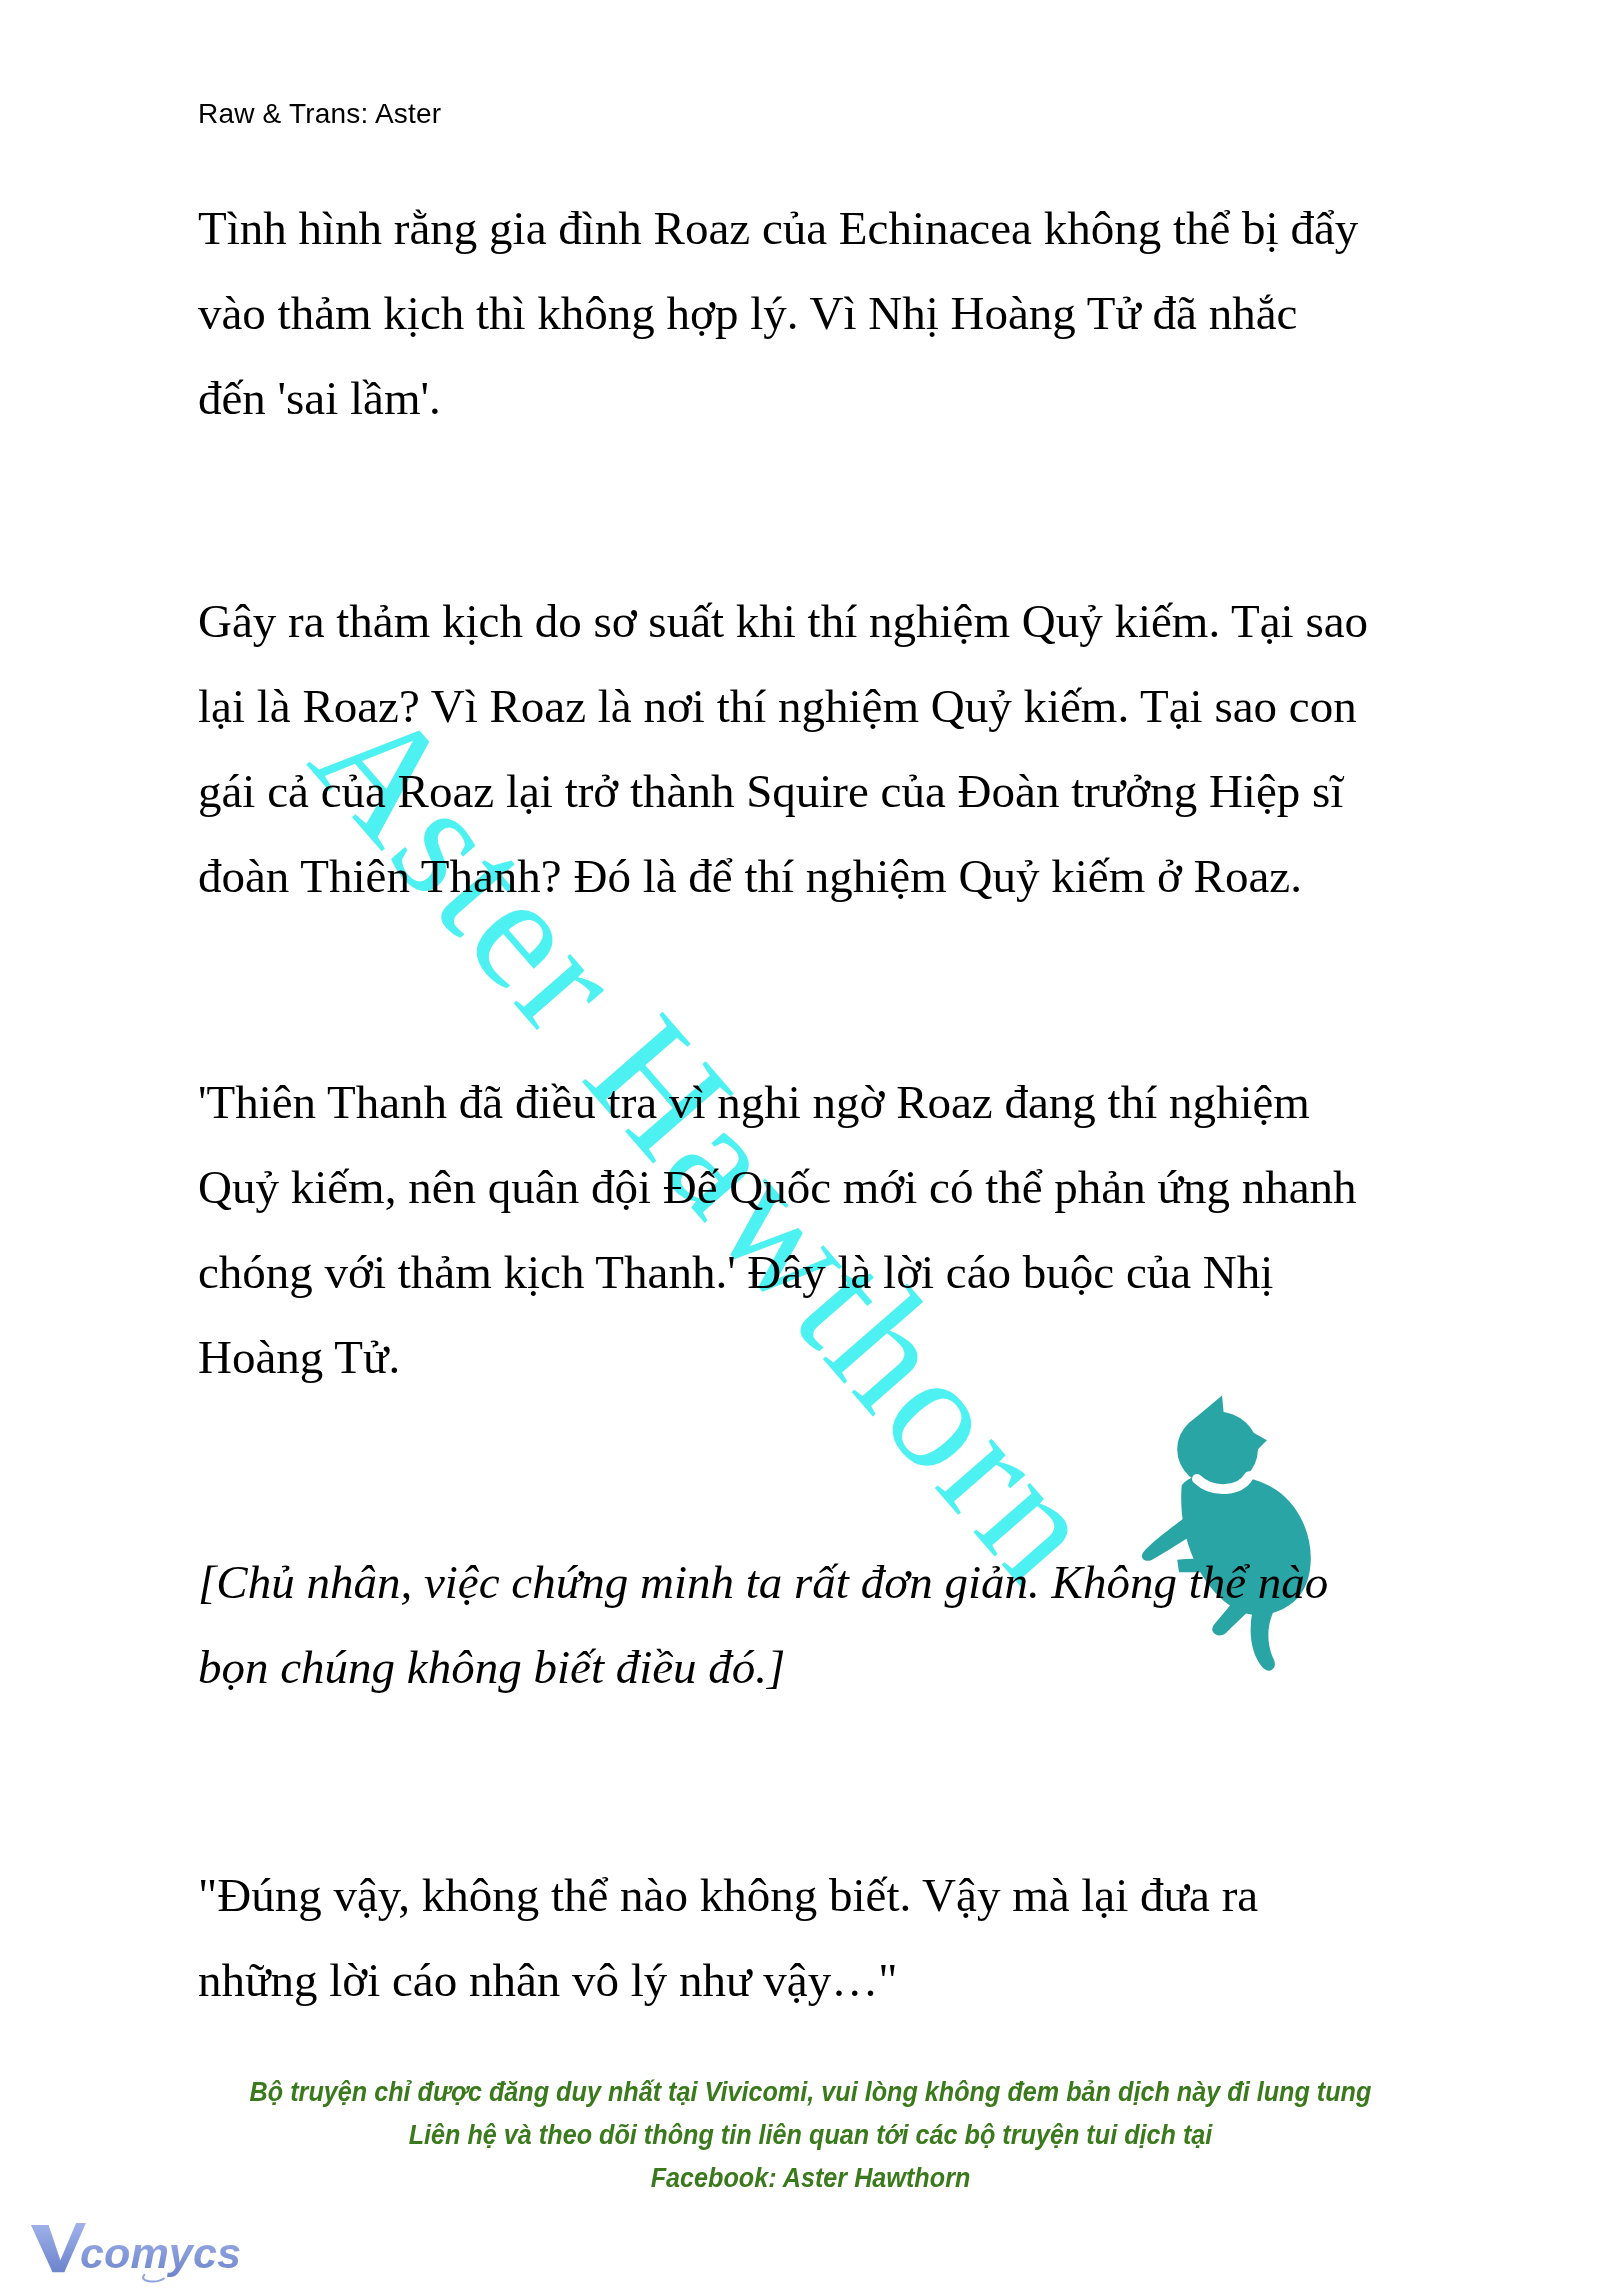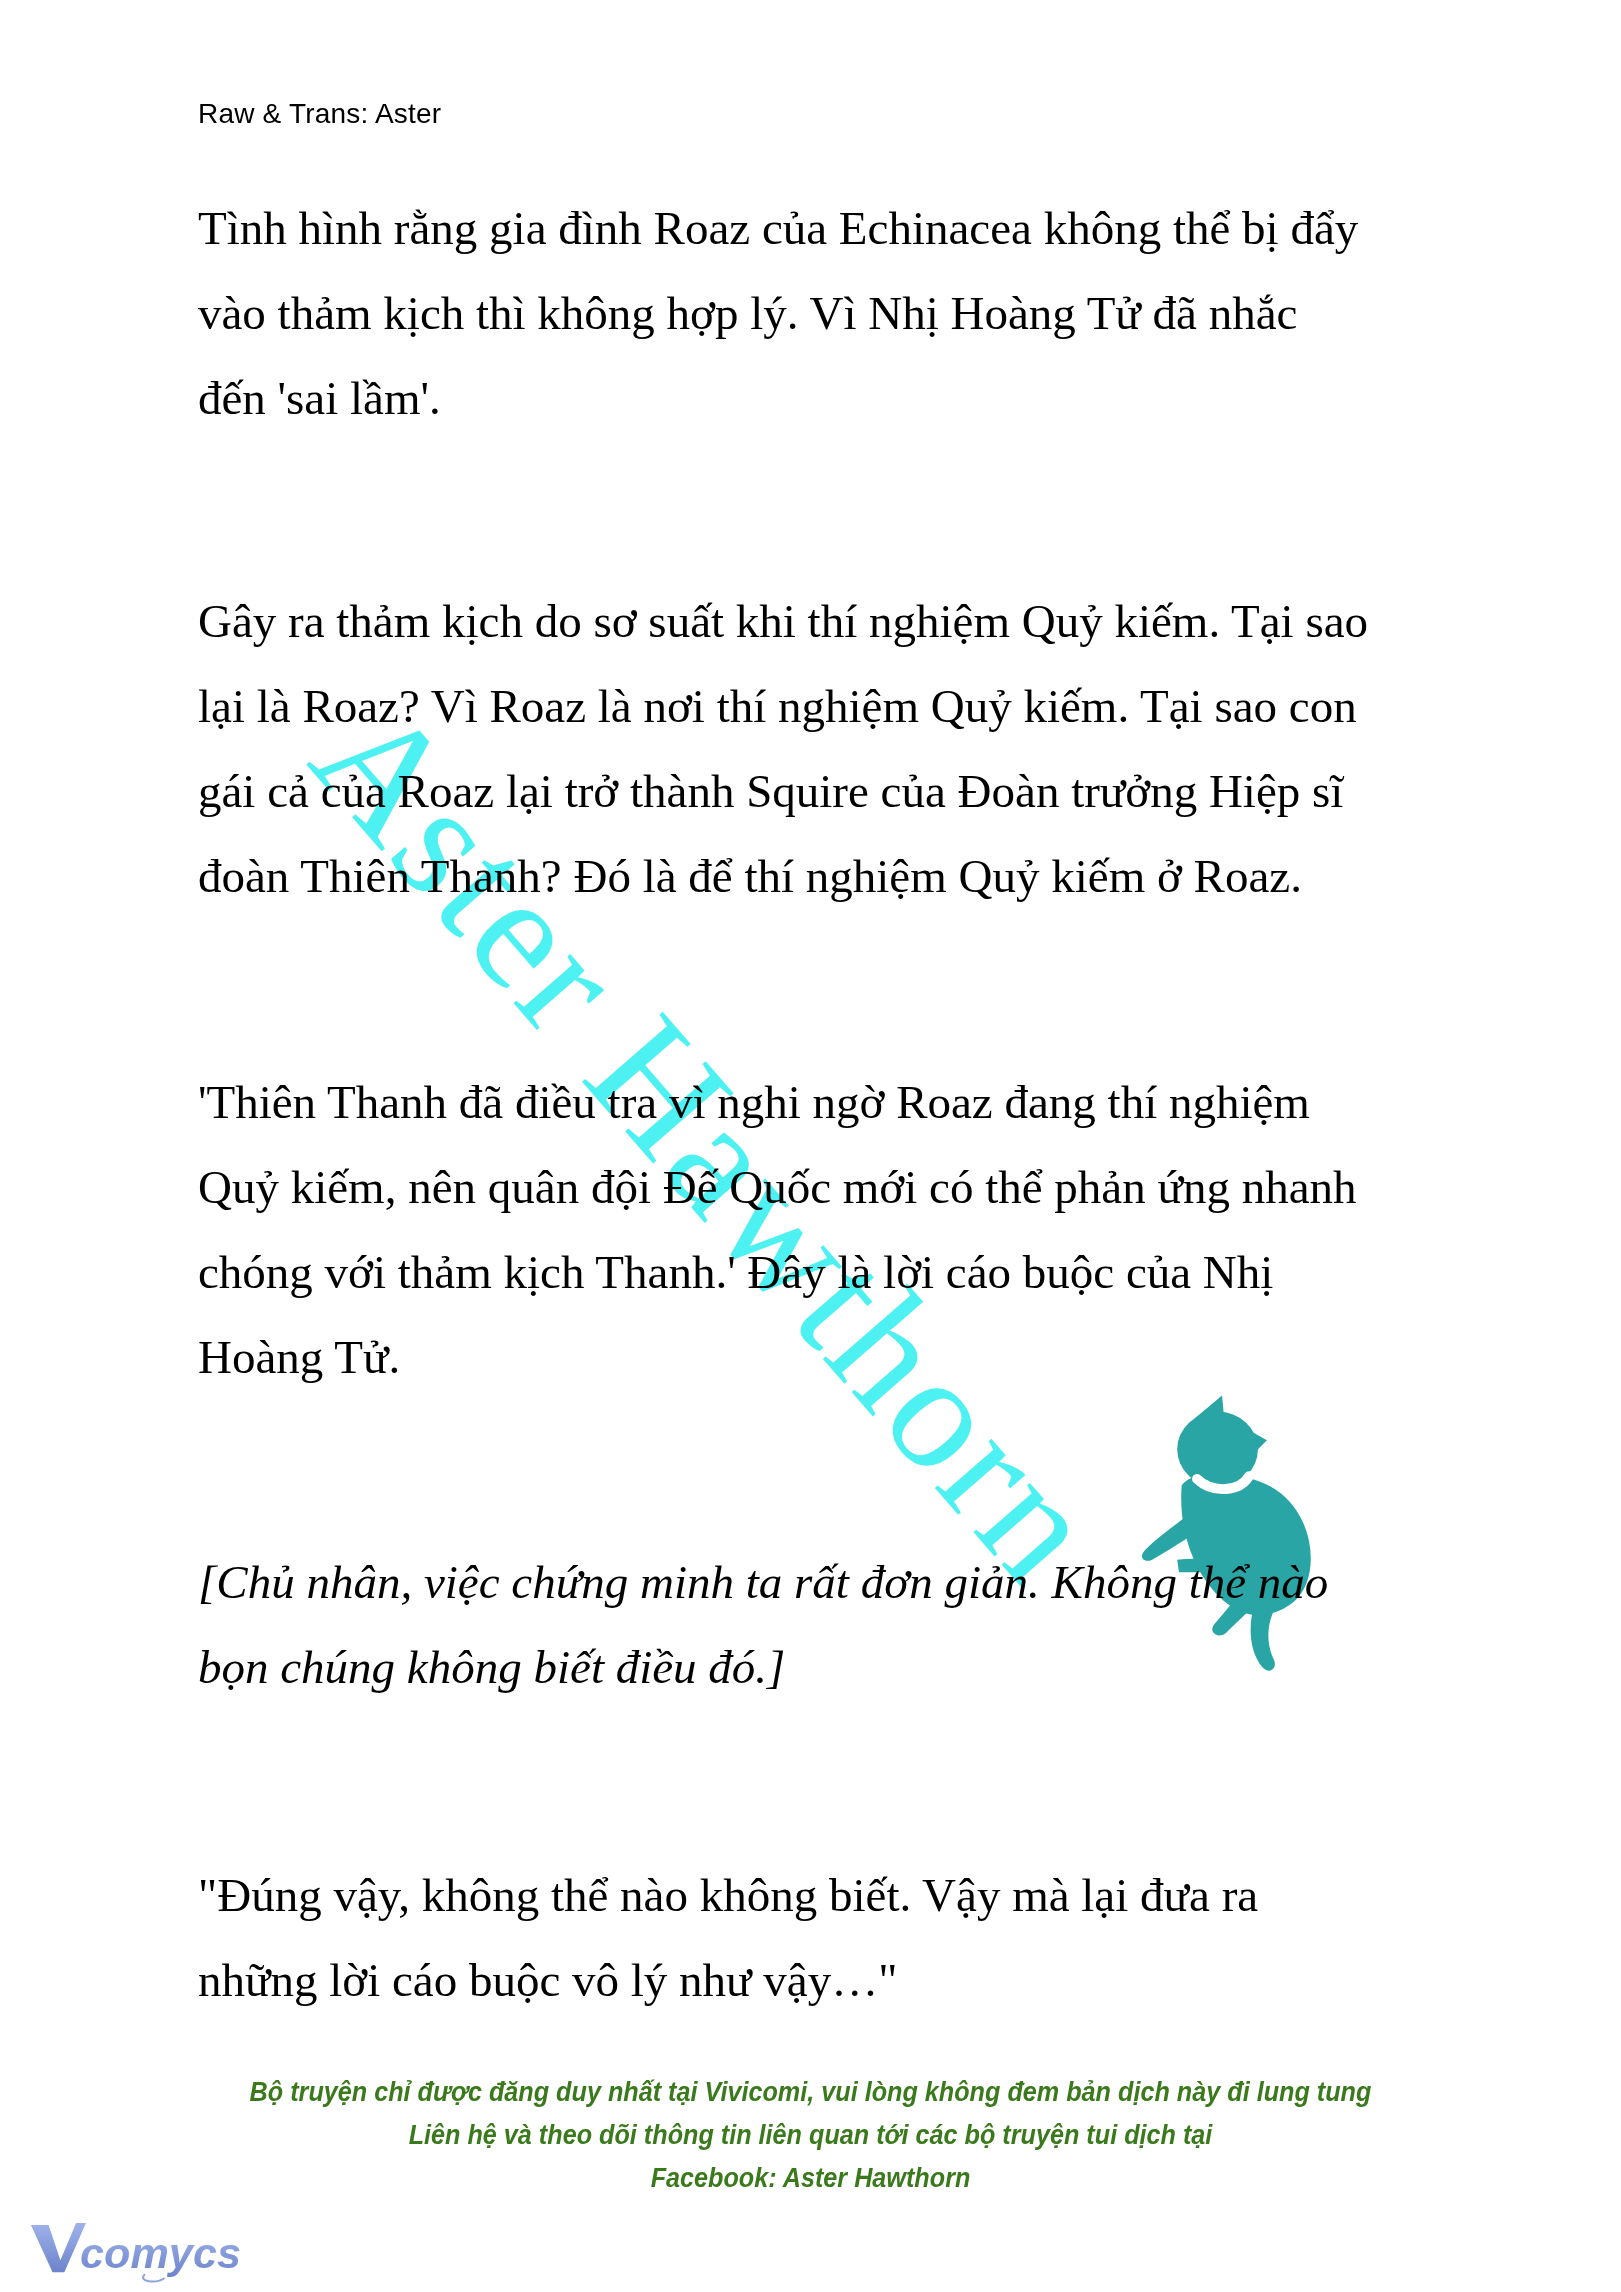--- a/index.html
+++ b/index.html
@@ -150,21 +150,21 @@
     <span class="line">Hoàng Tử.</span>
   </div>
 
   <div class="para para-over" id="para-3" style="position:absolute;font-style:italic;">
     <span class="line">[Chủ nhân, việc chứng minh ta rất đơn giản. Không thể nào</span>
     <span class="line">bọn chúng không biết điều đó.]</span>
   </div>
 
   <div class="para para-over" id="para-4" style="position:absolute;">
     <span class="line">"Đúng vậy, không thể nào không biết. Vậy mà lại đưa ra</span>
-    <span class="line">những lời cáo buộc vô lý như vậy…"</span>
+    <span class="line">những lời cáo nhân vô lý như vậy…"</span>
   </div>
 
   <div class="footer">
     <span class="fline">Bộ truyện chỉ được đăng duy nhất tại Vivicomi, vui lòng không đem bản dịch này đi lung tung</span>
     <span class="fline">Liên hệ và theo dõi thông tin liên quan tới các bộ truyện tui dịch tại</span>
     <span class="fline">Facebook: Aster Hawthorn</span>
   </div>
 
   <svg class="logo" viewBox="0 0 225 70">
     <defs>

